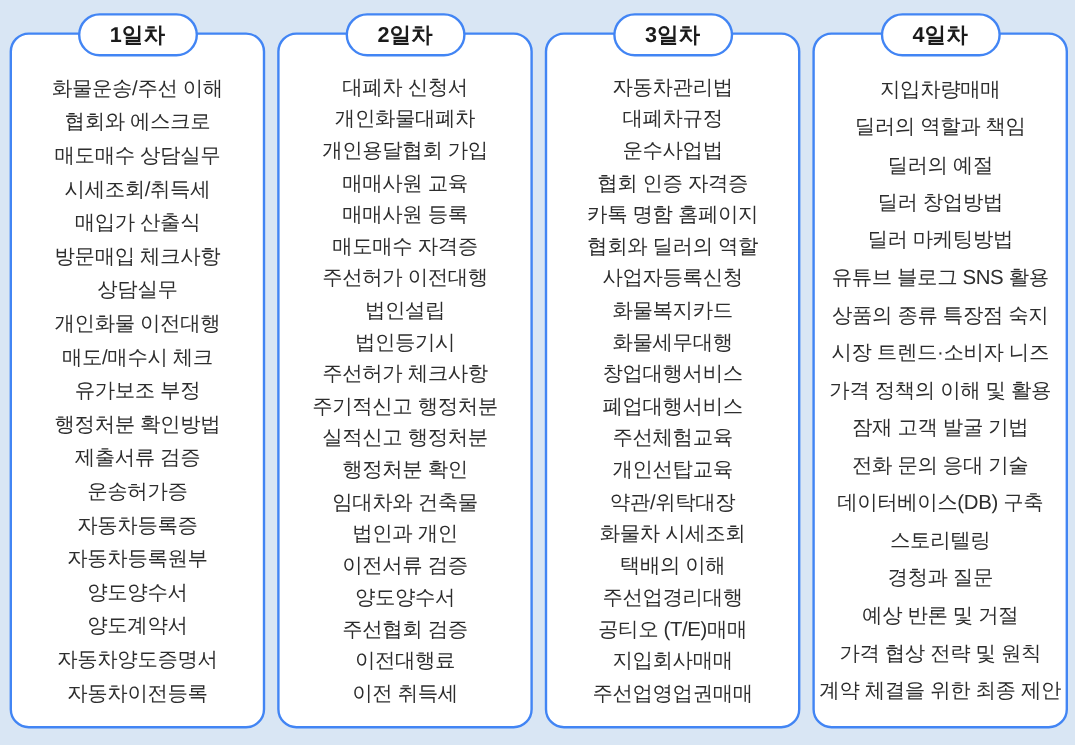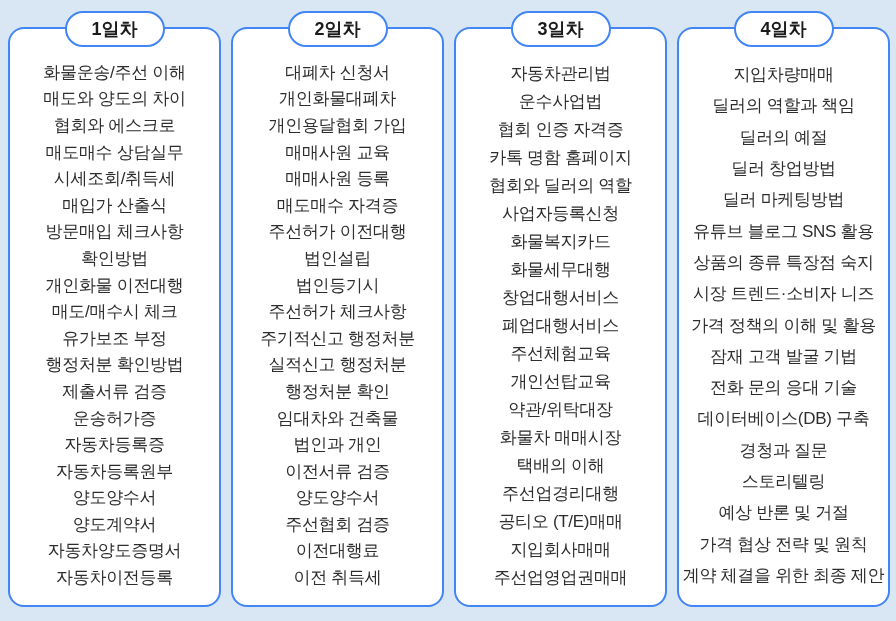--- a/index.html
+++ b/index.html
@@ -79,27 +79,26 @@
 <body>
 
 <div class="board">
 
   <section class="day-card">
     <div class="day-badge">
       <span>1일차</span>
     </div>
     <ul class="item-list">
         <li>화물운송/주선 이해</li>
-        <li>매도와 양도의 차이</li>
         <li>협회와 에스크로</li>
         <li>매도매수 상담실무</li>
         <li>시세조회/취득세</li>
         <li>매입가 산출식</li>
         <li>방문매입 체크사항</li>
-        <li>확인방법</li>
+        <li>상담실무</li>
         <li>개인화물 이전대행</li>
         <li>매도/매수시 체크</li>
         <li>유가보조 부정</li>
         <li>행정처분 확인방법</li>
         <li>제출서류 검증</li>
         <li>운송허가증</li>
         <li>자동차등록증</li>
         <li>자동차등록원부</li>
         <li>양도양수서</li>
         <li>양도계약서</li>
@@ -135,33 +134,34 @@
         <li>이전 취득세</li>
       </ul>
   </section>
 
   <section class="day-card">
     <div class="day-badge">
       <span>3일차</span>
     </div>
     <ul class="item-list">
         <li>자동차관리법</li>
+        <li>대폐차규정</li>
         <li>운수사업법</li>
         <li>협회 인증 자격증</li>
         <li>카톡 명함 홈페이지</li>
         <li>협회와 딜러의 역할</li>
         <li>사업자등록신청</li>
         <li>화물복지카드</li>
         <li>화물세무대행</li>
         <li>창업대행서비스</li>
         <li>폐업대행서비스</li>
         <li>주선체험교육</li>
         <li>개인선탑교육</li>
         <li>약관/위탁대장</li>
-        <li>화물차 매매시장</li>
+        <li>화물차 시세조회</li>
         <li>택배의 이해</li>
         <li>주선업경리대행</li>
         <li>공티오 (T/E)매매</li>
         <li>지입회사매매</li>
         <li>주선업영업권매매</li>
       </ul>
   </section>
 
   <section class="day-card">
     <div class="day-badge">
@@ -173,21 +173,21 @@
         <li>딜러의 예절</li>
         <li>딜러 창업방법</li>
         <li>딜러 마케팅방법</li>
         <li>유튜브 블로그 SNS 활용</li>
         <li>상품의 종류 특장점 숙지</li>
         <li>시장 트렌드·소비자 니즈</li>
         <li>가격 정책의 이해 및 활용</li>
         <li>잠재 고객 발굴 기법</li>
         <li>전화 문의 응대 기술</li>
         <li>데이터베이스(DB) 구축</li>
+        <li>스토리텔링</li>
         <li>경청과 질문</li>
-        <li>스토리텔링</li>
         <li>예상 반론 및 거절</li>
         <li>가격 협상 전략 및 원칙</li>
         <li>계약 체결을 위한 최종 제안</li>
       </ul>
   </section>
 
 </div>
 
 </body></html>

